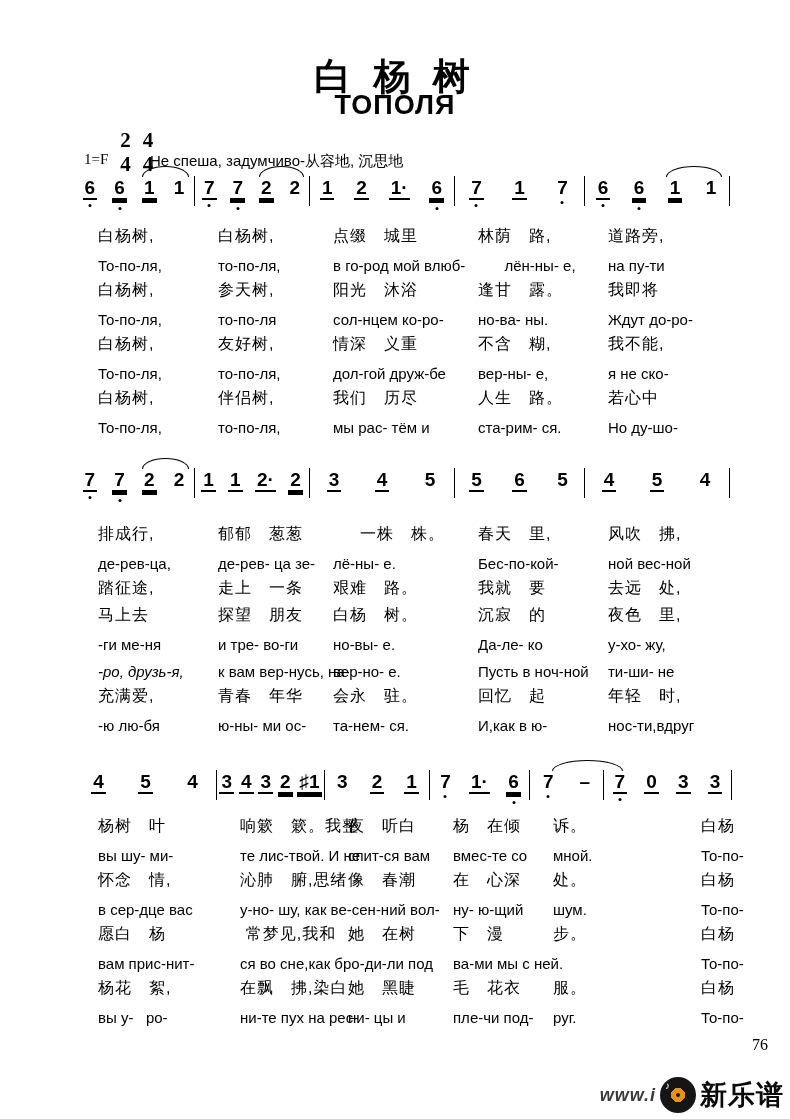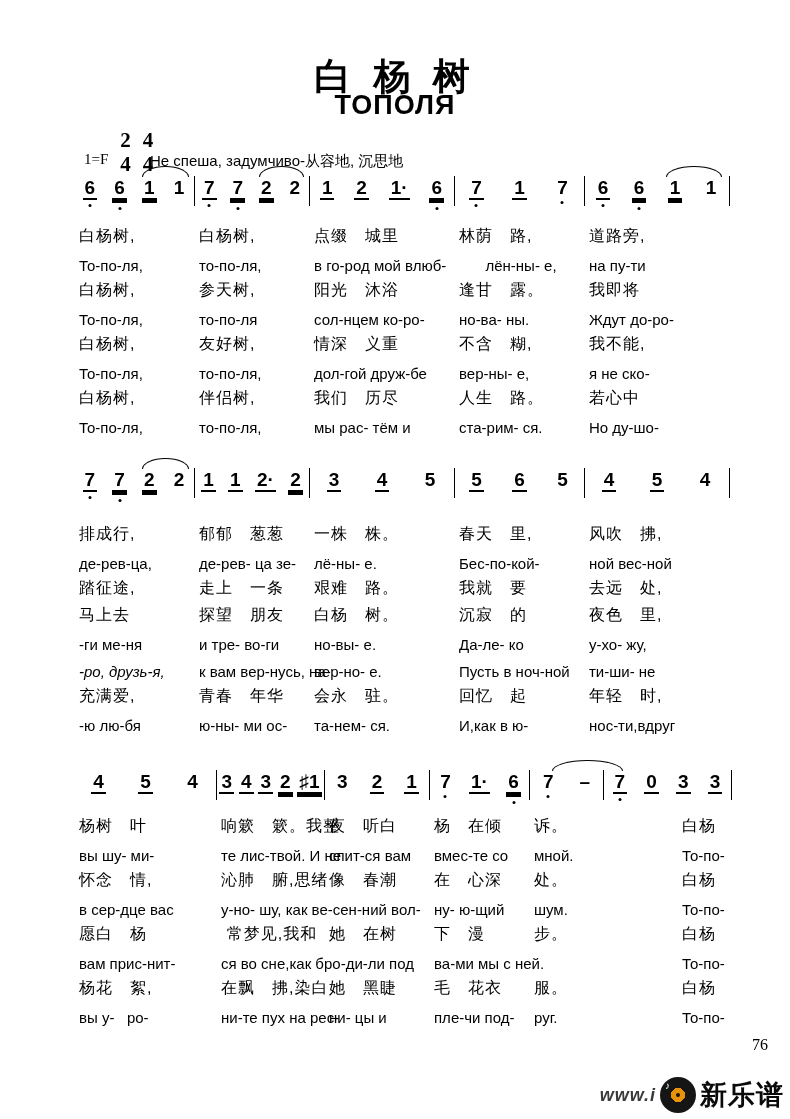--- a/index.html
+++ b/index.html
@@ -29,21 +29,21 @@
         padding:0 2px;white-space:pre;}
   .ul1{border-bottom:2px solid #000;}
   .ul2{border-bottom:2px solid #000;box-shadow:0 3px 0 #000;}
   .note.low::after{content:"";position:absolute;left:50%;transform:translateX(-50%);
         bottom:-6px;width:3px;height:3px;background:#000;border-radius:50%;}
   .note.low.ul1::after{bottom:-9px;}
   .note.low.ul2::after{bottom:-12px;}
   .slur{position:absolute;top:-10px;height:10px;border:1.5px solid #000;border-bottom:none;
         border-radius:100% 100% 0 0 / 200% 200% 0 0;pointer-events:none;}
 
-  .lyrics{position:absolute;left:73px;}
+  .lyrics{position:absolute;left:92px;}
   .lyr1{top:220px;} .lyr2{top:518px;} .lyr3{top:810px;}
   .lyric-row{display:flex;height:27px;align-items:flex-end;}
   .lyric-row .cell{flex:0 0 auto;white-space:pre;overflow:visible;
                    padding-left:6px;box-sizing:border-box;}
   .lyric-row.zh .cell{font-size:16px;letter-spacing:1px;}
   .lyric-row.ru .cell{font-size:15px;}
   .cell.pickup{padding-left:80px;}
 
   .pageno{position:absolute;top:1036px;right:22px;font-size:16px;
           font-family:"Liberation Serif",serif;}
@@ -199,21 +199,21 @@
       <div class="measure" style="width: 145px;">
         <span class="note ul1">4</span>
         <span class="note ul1">5</span>
         <span class="note">4</span>
       </div>
     </div>
   <div class="lyrics lyr2">
       <div class="lyric-row zh">
         <span class="cell" style="width: 120px;">排成行,</span>
         <span class="cell" style="width: 115px;">郁郁　葱葱</span>
-        <span class="cell" style="width: 145px;">一株　株。</span>
+        <span class="cell" style="width: 145px; text-align: center;">一株　株。</span>
         <span class="cell" style="width: 130px;">春天　里,</span>
         <span class="cell" style="width: 145px;">风吹　拂,</span>
       </div>
       <div class="lyric-row ru">
         <span class="cell" style="width: 120px;">де-рев-ца,</span>
         <span class="cell" style="width: 115px;">де-рев- ца зе-</span>
         <span class="cell" style="width: 145px;">лё-ны- е.</span>
         <span class="cell" style="width: 130px;">Бес-по-кой-</span>
         <span class="cell" style="width: 145px;">ной вес-ной</span>
       </div>

